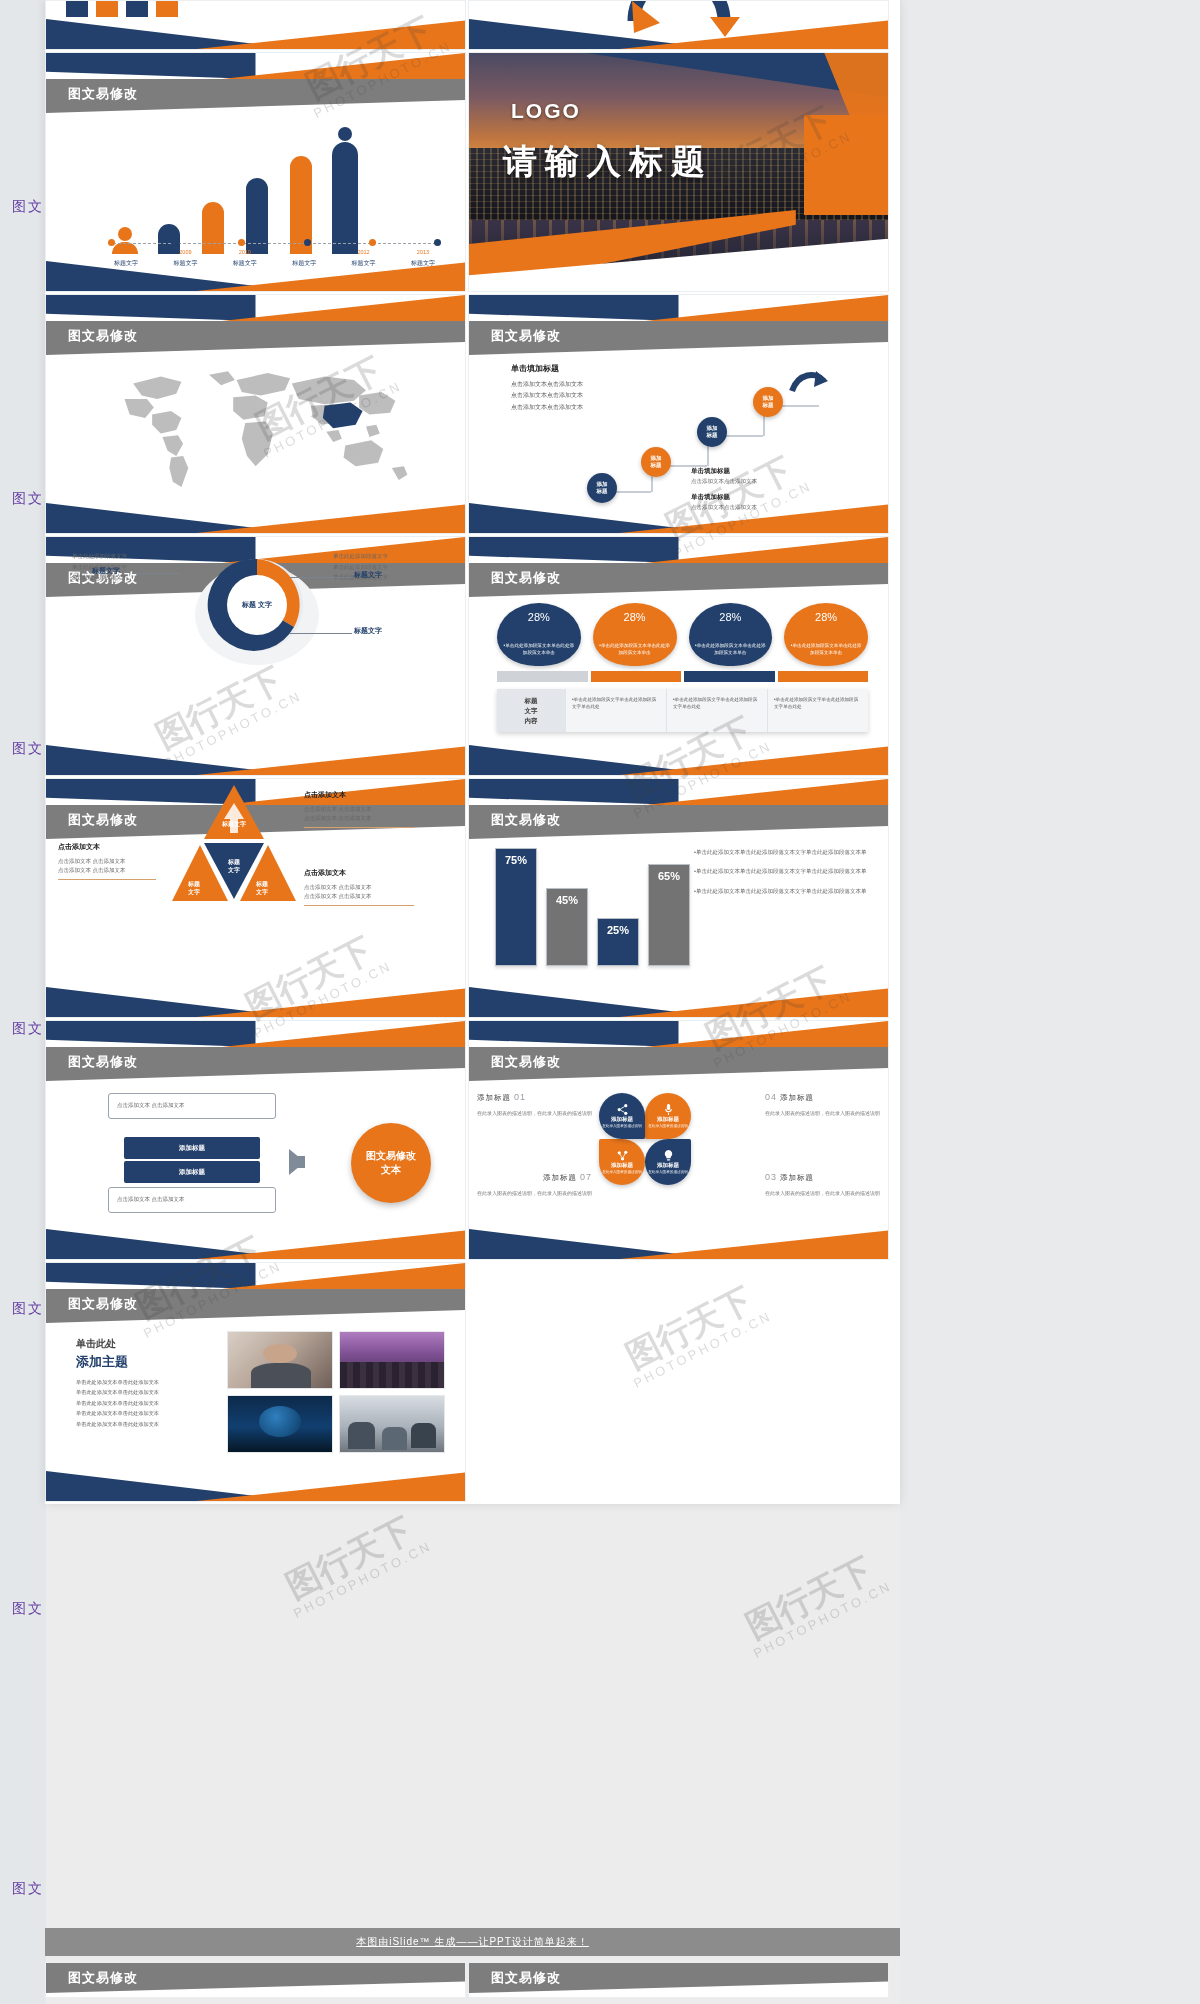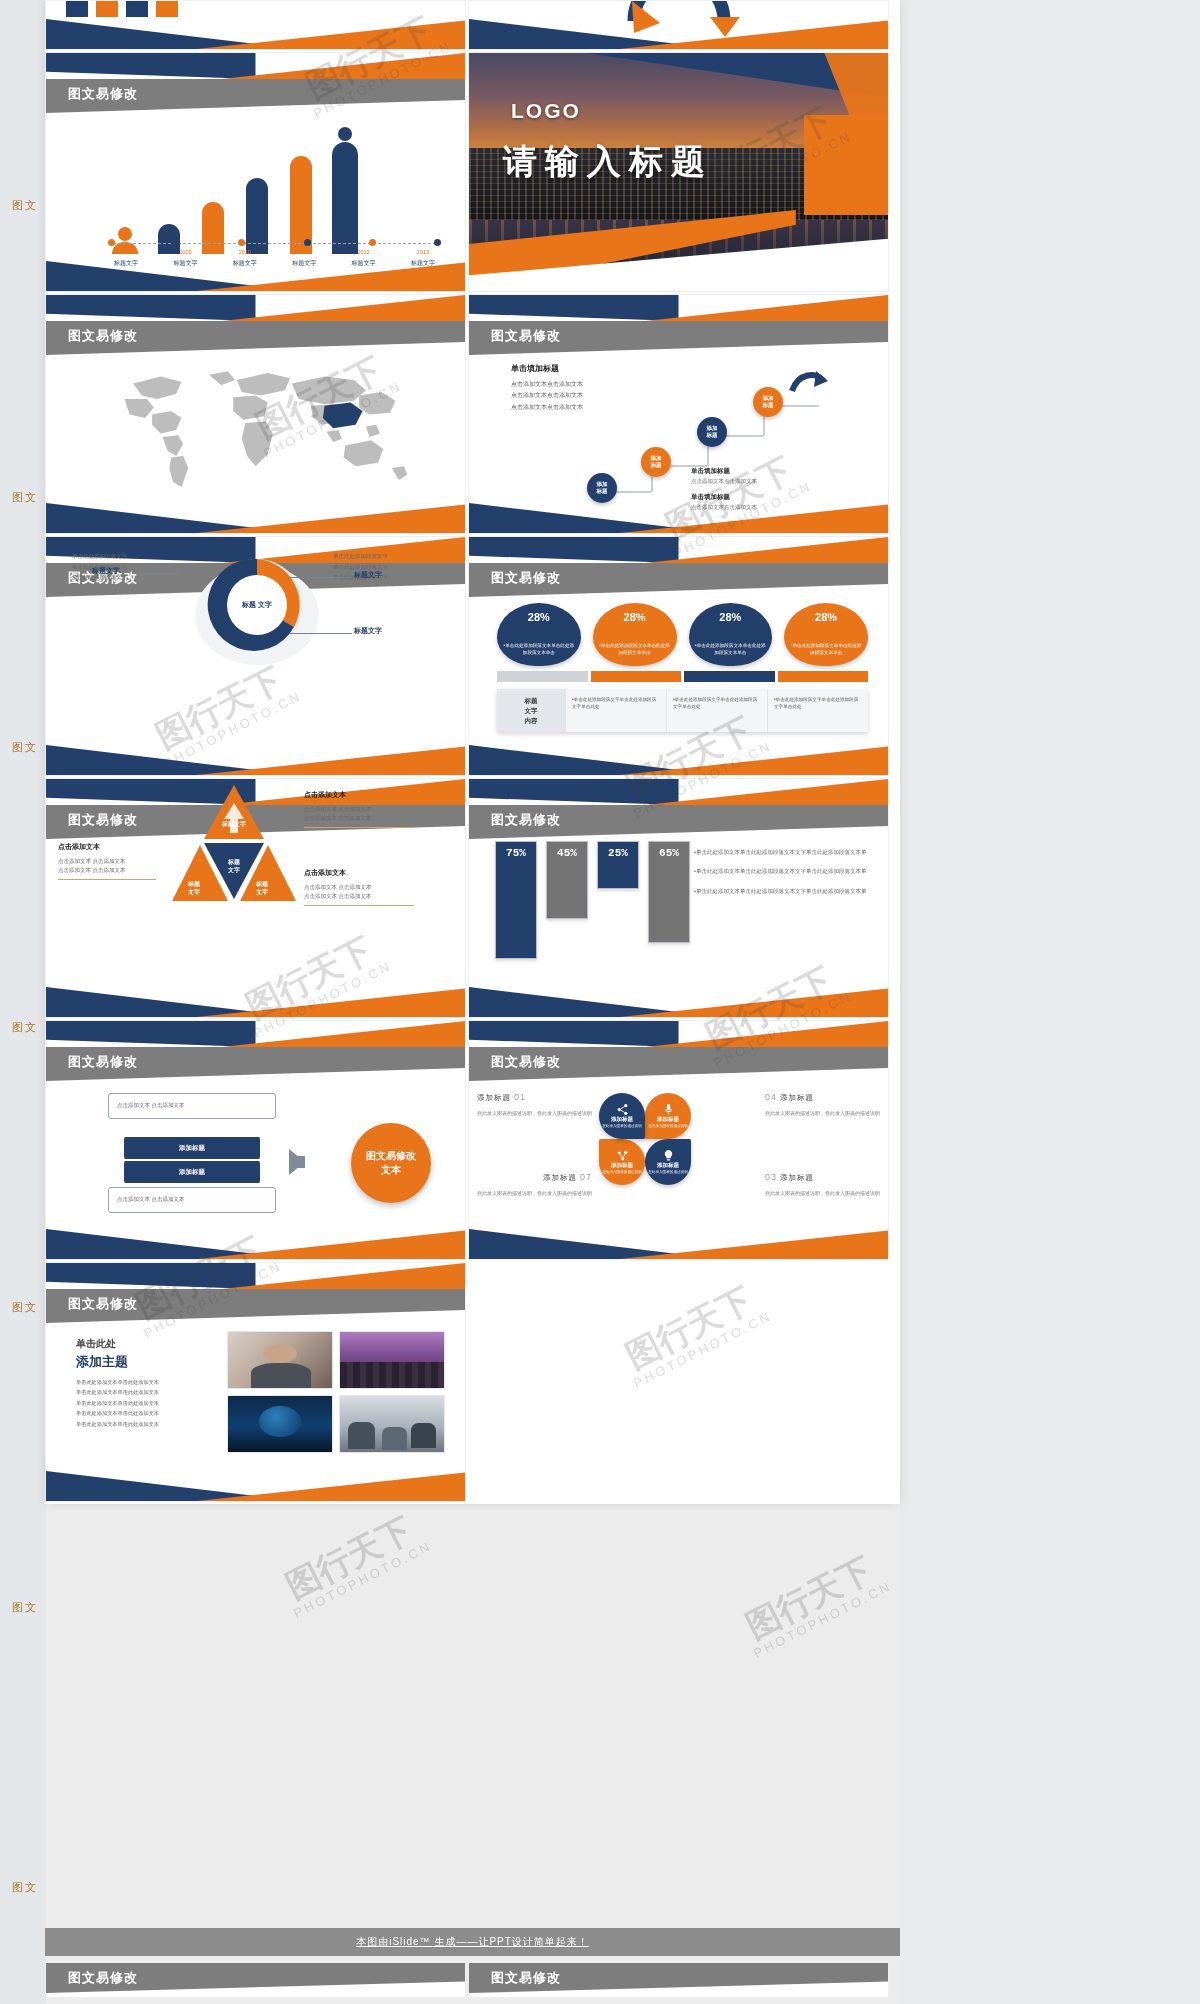--- a/index.html
+++ b/index.html
@@ -5,21 +5,21 @@
   * { box-sizing: border-box; margin:0; padding:0; }
   html,body{ background:#e9e9ea; }
   body{
     width:1200px; height:2004px; position:relative; overflow:hidden;
     font-family:"Liberation Sans","DejaVu Sans",sans-serif;
   }
 
   
   .wm-bg{position:absolute;inset:0;background:#ececed;}
   .wm-col{position:absolute;top:0;bottom:0;width:46px;background:#dfe3e8;opacity:.55;}
-  .wm-text{position:absolute;color:#a16207;font-size:11px;letter-spacing:2px;opacity:.85;}
+  .wm-text{position:absolute;color:#4c1d95;font-size:14px;letter-spacing:2px;opacity:.85;}
   .wm-stamp{position:absolute;pointer-events:none;opacity:.18;}
   .wm-stamp .l1{font-size:34px;color:#3b3b3b;font-weight:bold;transform:rotate(-27deg);}
   .wm-stamp .l2{font-size:13px;color:#3b3b3b;letter-spacing:3px;transform:rotate(-27deg);
                 margin-top:-4px;margin-left:6px;}
 
   
   .deck{position:absolute;left:45px;top:0;width:855px;background:#fff;
         box-shadow:0 0 10px rgba(0,0,0,.10);}
   .grid{display:flex;flex-wrap:wrap;width:855px;}
   .slide{position:relative;width:421px;height:240px;background:#fff;overflow:hidden;
@@ -121,42 +121,42 @@
   .dn-lbl{position:absolute;font-size:7px;color:#22406b;font-weight:bold;}
   .dn-core{position:absolute;left:50%;top:50%;transform:translate(-50%,-50%);font-size:7px;
     color:#22406b;font-weight:bold;}
   .lead{position:absolute;border-top:1px solid #7a8490;}
 
   
   .pcts{position:absolute;left:28px;right:20px;top:6px;display:flex;gap:12px;}
   .pct{flex:1;border-radius:50% 50% 46% 46%/55% 55% 45% 45%;padding:8px 6px 9px;color:#fff;
     text-align:center;box-shadow:0 2px 4px rgba(0,0,0,.22);}
   .pct.n{background:#22406b;} .pct.o{background:#e8751a;}
-  .pct .v{font-size:11px;font-weight:bold;margin-bottom:20px;}
+  .pct .v{font-size:11px;font-weight:normal;margin-bottom:20px;}
   .pct .t{font-size:4.6px;line-height:1.5;}
   .barstrip{position:absolute;left:28px;right:20px;top:74px;height:11px;display:flex;gap:3px;}
   .barstrip i{flex:1;display:block;}
   .barstrip i.n{background:#22406b;} .barstrip i.o{background:#e8751a;}
   .barstrip i.g{background:#cfd3d8;}
   .tbl{position:absolute;left:28px;right:20px;top:92px;display:flex;
     box-shadow:0 2px 5px rgba(0,0,0,.18);background:#f4f5f7;}
   .tbl .c0{width:68px;background:#e3e6ea;color:#3b3b3b;font-size:6.5px;font-weight:bold;
     display:flex;flex-direction:column;align-items:center;justify-content:center;padding:7px 0;line-height:1.5;}
   .tbl .c{flex:1;font-size:4.6px;color:#555;padding:7px 6px;line-height:1.6;
     border-left:1px solid #e0e3e7;}
 
   
   .tri-area{position:absolute;inset:0;}
   .tri-lbl{position:absolute;color:#fff;font-size:6px;font-weight:bold;text-align:center;
     line-height:1.3;}
   .tri-txt{position:absolute;font-size:5.5px;color:#666;line-height:1.8;}
   .tri-txt b{display:block;font-size:7px;color:#222;margin-bottom:3px;font-weight:bold;}
 
   
-  .vbars{position:absolute;left:26px;top:2px;display:flex;align-items:flex-start;gap:9px;height:125px;font-family:Liberation Mono, monospace;}
+  .vbars{position:absolute;left:26px;top:2px;display:flex;align-items:flex-end;gap:9px;height:125px;}
   .vb{width:42px;border:1px solid #b9c0c8;display:flex;align-items:flex-start;justify-content:center;
     color:#fff;font-size:11px;font-weight:bold;padding-top:5px;box-shadow:0 2px 3px rgba(0,0,0,.15);}
   .vb.n{background:#22406b;} .vb.o{background:#737373;}
   .rtext{position:absolute;right:14px;top:8px;width:180px;font-size:5.5px;color:#666;line-height:1.9;}
   .rtext p{margin-bottom:9px;}
 
   
   .bx{position:absolute;border:1px solid #9aa3ad;border-radius:3px;font-size:5.5px;color:#666;
     padding:7px 8px;line-height:1.8;}
   .bx.navy{background:#22406b;color:#fff;border:none;font-size:6.5px;font-weight:bold;

